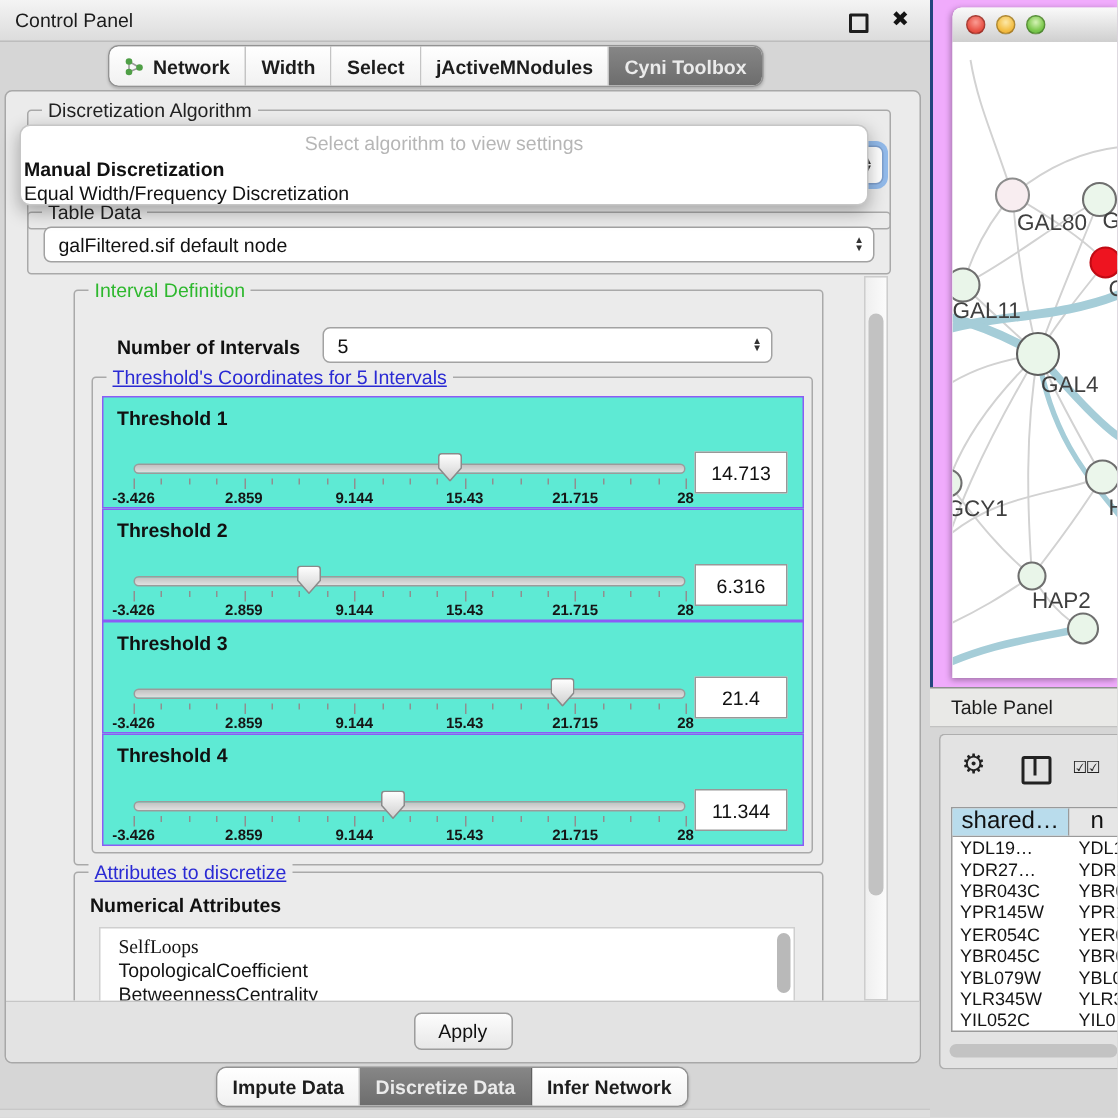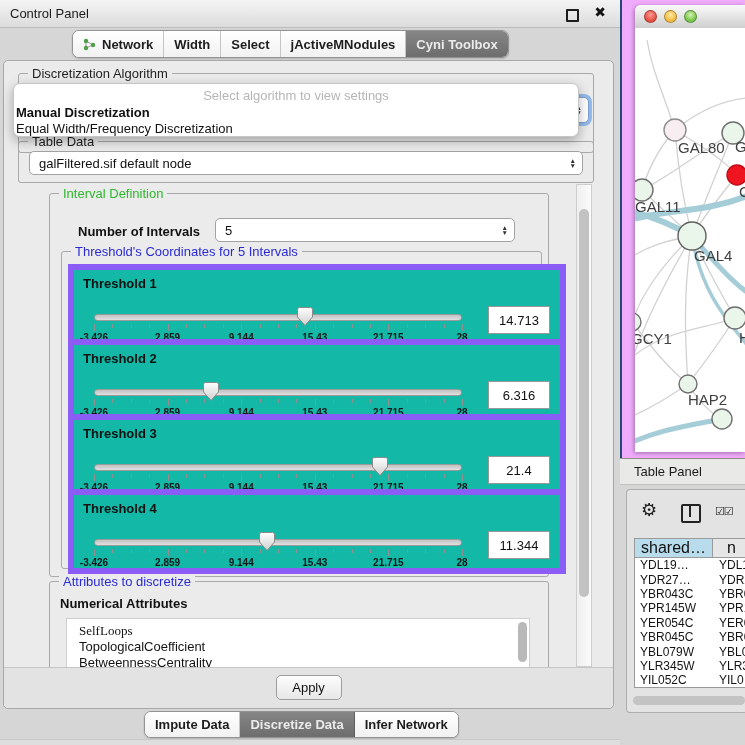--- a/index.html
+++ b/index.html
@@ -18,21 +18,21 @@
   #bottom-tabs{left:144px;top:711px;height:25px;}
   .seg{display:flex;align-items:center;gap:5px;padding:0 10px;font-size:13px;font-weight:600;
        color:#1d1d1d;background:linear-gradient(#ffffff,#f1f1f1);border-right:1px solid #c4c4c4;}
   .seg:last-child{border-right:none;}
   .seg.sel{background:linear-gradient(#868686,#6d6d6d);color:#ebebeb;border-right-color:#606060;}
   
   .main-panel{position:absolute;left:3px;top:60px;width:609px;height:647px;background:#ebebeb;
               border:1px solid #a8a8a8;border-radius:5px;}
   .grp{position:absolute;border:1px solid #a9a9a9;border-radius:3px;}
   .gt{position:absolute;left:9px;top:-8px;background:#ebebeb;padding:0 4px;font-size:13px;white-space:nowrap;}
-  .gt.green{color:#2eb82e;} .gt.blue{color:#2a2ad4;} .gt.plain{color:#222;}
+  .gt.green{color:#2eb82e;} .gt.blue{color:#2a2ad4;text-decoration:underline;} .gt.plain{color:#222;}
   .combo{position:absolute;background:#fff;border:1px solid #a2a2a2;border-radius:5px;font-size:13px;
          display:flex;align-items:center;padding:0 20px 0 9px;box-sizing:border-box;}
   .stepper{position:absolute;right:6px;top:50%;transform:translateY(-50%);display:flex;flex-direction:column;
            font-size:6.5px;line-height:5px;color:#333;text-align:center;}
   #algo-group{left:14px;top:12px;width:574px;height:78px;}
   #algo-combo{left:27px;top:36px;width:558px;height:26px;z-index:1;border-color:#7d9fcd;
               box-shadow:0 0 0 3px rgba(98,160,234,.65);}
   #algo-popup{position:absolute;left:9px;top:22px;width:566px;height:54px;z-index:5;background:#fff;
               border:1px solid #c6c6c6;border-radius:7px;box-shadow:0 4px 12px rgba(0,0,0,.30);
               padding-top:4px;box-sizing:border-box;}
@@ -43,21 +43,21 @@
   #tabledata-combo{left:10px;top:9px;width:554px;height:24px;}
   
   #scroll-area{position:absolute;left:38px;top:123px;width:534px;height:483px;overflow:hidden;}
   #v-scrollbar{position:absolute;left:572px;top:123px;width:16px;height:483px;
                background:linear-gradient(90deg,#efefef,#fbfbfb);border:1px solid #cdcdcd;box-sizing:border-box;}
   #v-scrollbar .thumb{position:absolute;left:2px;top:24px;width:10px;height:388px;background:#c2c2c2;border-radius:6px;}
   #interval-group{left:7px;top:9px;width:498px;height:382px;}
   #noi-label{position:absolute;left:28px;top:30px;font-size:13px;font-weight:700;}
   #noi-combo{left:165px;top:24px;width:300px;height:24px;}
   #thr-group{left:11px;top:57px;width:479px;height:316px;}
-  .tpanel{position:absolute;left:6px;width:466px;height:73px;border:6px solid #8b5cf6;background:#14b8a6;padding-left:20px;}
+  .tpanel{position:absolute;left:6px;width:466px;height:73px;border:1px solid #8b5cf6;background:#5eead4;}
   .tpanel .tl{position:absolute;left:9px;top:6px;font-size:13px;font-weight:700;}
   .slider{position:absolute;left:20px;top:36px;width:368px;height:37px;}
   .track{position:absolute;left:0;top:8px;width:368px;height:7px;border:1px solid #9b9b9b;border-radius:4px;
          background:linear-gradient(#c2c2c2,#e0e0e0);box-sizing:border-box;}
   .thumbsvg{position:absolute;top:1px;width:16px;height:19px;}
   .ticks{position:absolute;left:0;top:18px;width:368px;height:8px;}
   .ticks span{position:absolute;top:0;width:1px;background:#8f8f8f;}
   .tlabels{position:absolute;left:0;top:26px;width:368px;height:12px;font-size:10px;font-weight:700;color:#161616;}
   .tlabels span{position:absolute;transform:translateX(-50%);white-space:nowrap;}
   .vbox{position:absolute;right:10px;top:36px;width:60px;height:26px;background:#fff;border:1px solid #989898;

